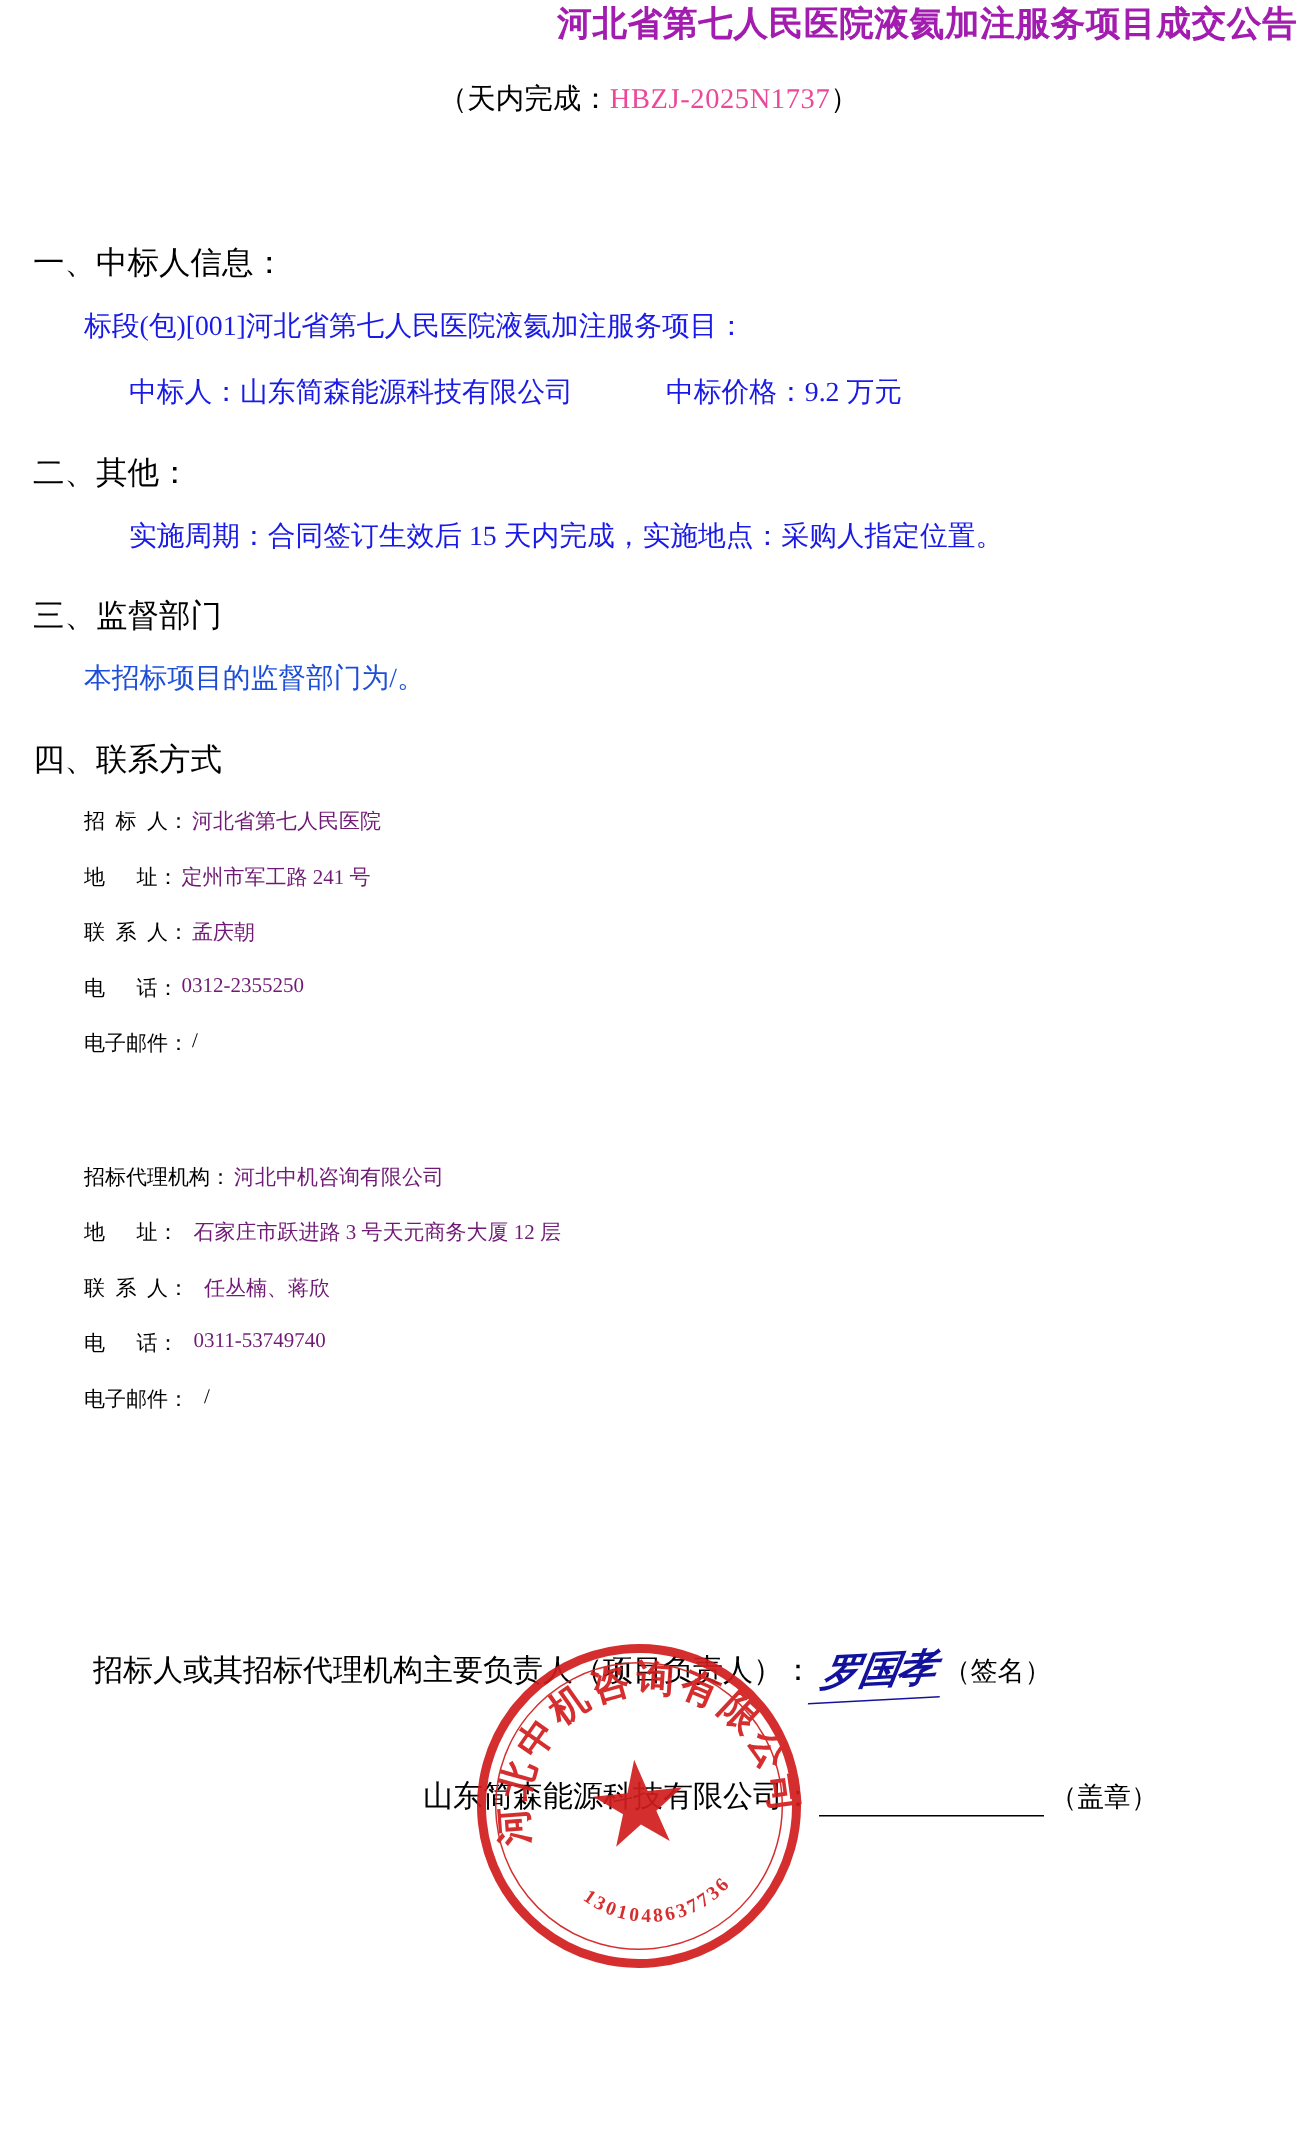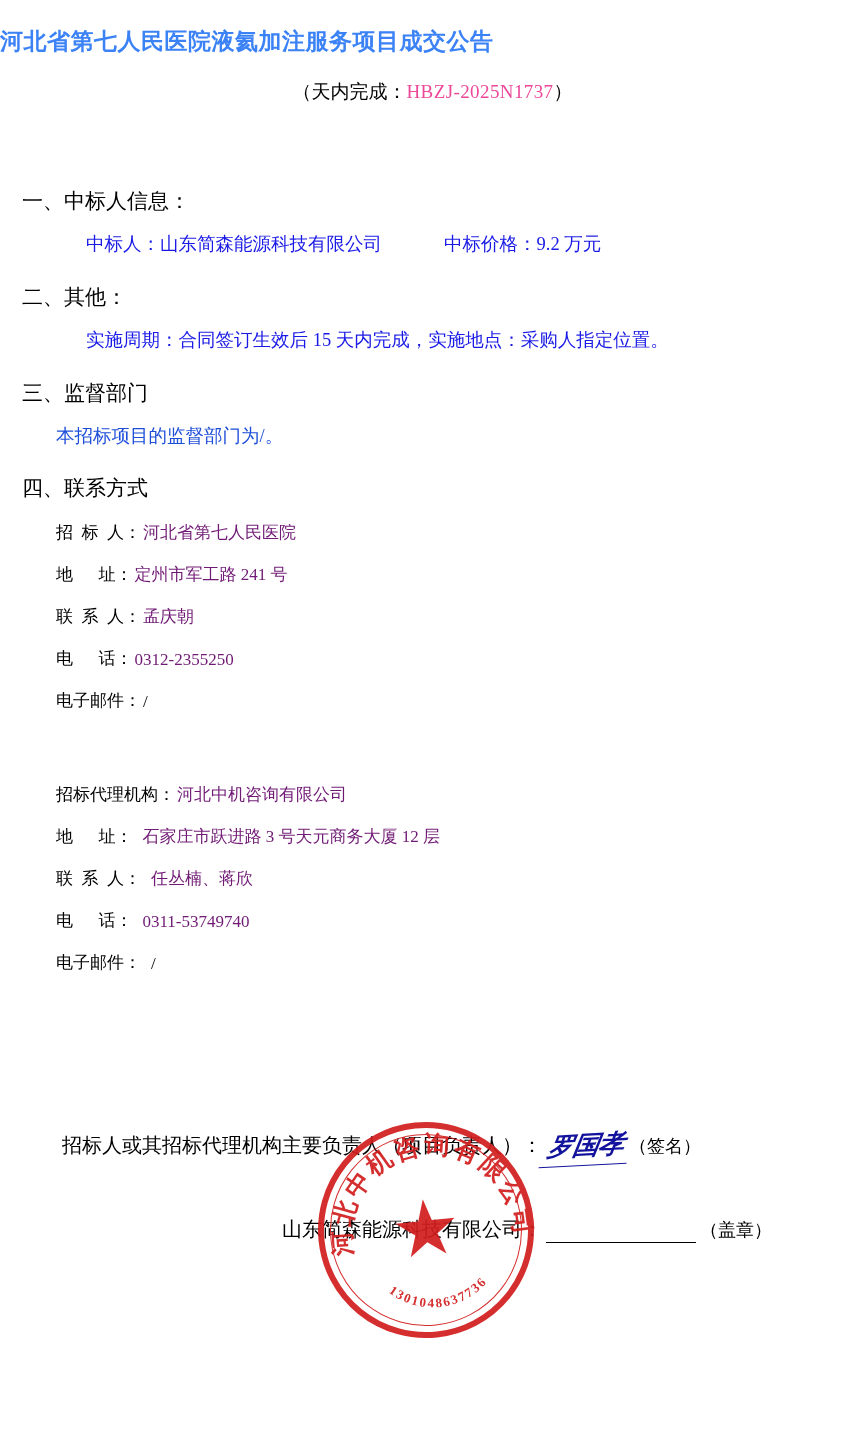--- a/index.html
+++ b/index.html
@@ -16,26 +16,25 @@
     overflow: hidden;
   }
   .page {
     position: relative;
     width: 865px;
     height: 1430px;
     padding: 0;
     box-sizing: border-box;
   }
   .doc-title {
-    text-align: left;
-    color: #3b82f6;
+    text-align: right;
+    color: #a21caf;
     font-size: 23px;
     font-weight: bold;
     letter-spacing: 0.5px;
-    margin-top: 26px;
   }
   .doc-subtitle {
     text-align: center;
     font-size: 19px;
     margin-top: 22px;
     color: #000;
   }
   .doc-subtitle .code {
     color: #ec4899;
     font-family: "Liberation Serif", serif;
@@ -60,22 +59,22 @@
   }
   .indent2 {
     margin-left: 86px;
   }
   .gap-wide {
     display: inline-block;
     width: 62px;
   }
   .contact-row {
     display: flex;
-    align-items: flex-end;
-    font-size: 17px;
+    align-items: flex-start;
+    font-size: 14px;
     margin-left: 56px;
     margin-top: 19px;
   }
   .contact-label {
     color: #000;
     white-space: pre;
     flex: 0 0 auto;
   }
   .contact-value {
     color: #701a75;
@@ -188,20 +187,21 @@
 
   <div class="doc-title">河北省第七人民医院液氦加注服务项目成交公告</div>
 
   <div class="doc-subtitle">
     <span>（天内完成：</span><span class="code">HBZJ-2025N1737</span><span>）</span>
   </div>
 
   <div style="height:58px"></div>
 
   <div class="section-heading">一、中标人信息：</div>
+  <div class="para blue">标段(包)[001]河北省第七人民医院液氦加注服务项目：</div>
   <div class="para blue indent2" style="margin-left:86px;">
     <span>中标人：</span><span>山东简森能源科技有限公司</span><span class="gap-wide"></span><span>中标价格：</span><span>9.2 万元</span>
   </div>
 
   <div class="section-heading">二、其他：</div>
   <div class="para blue indent2" style="margin-left:86px;">实施周期：合同签订生效后 15 天内完成，实施地点：采购人指定位置。</div>
 
   <div class="section-heading">三、监督部门</div>
   <div class="para">本招标项目的监督部门为/。</div>
 

